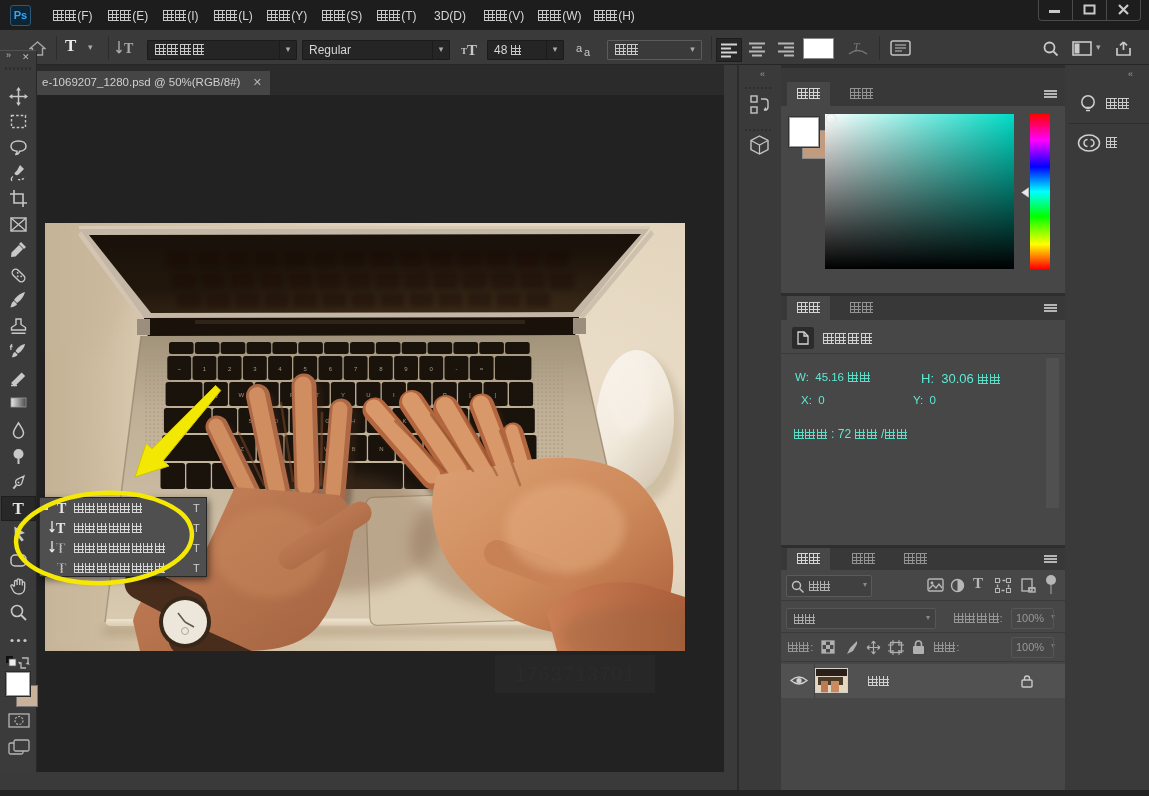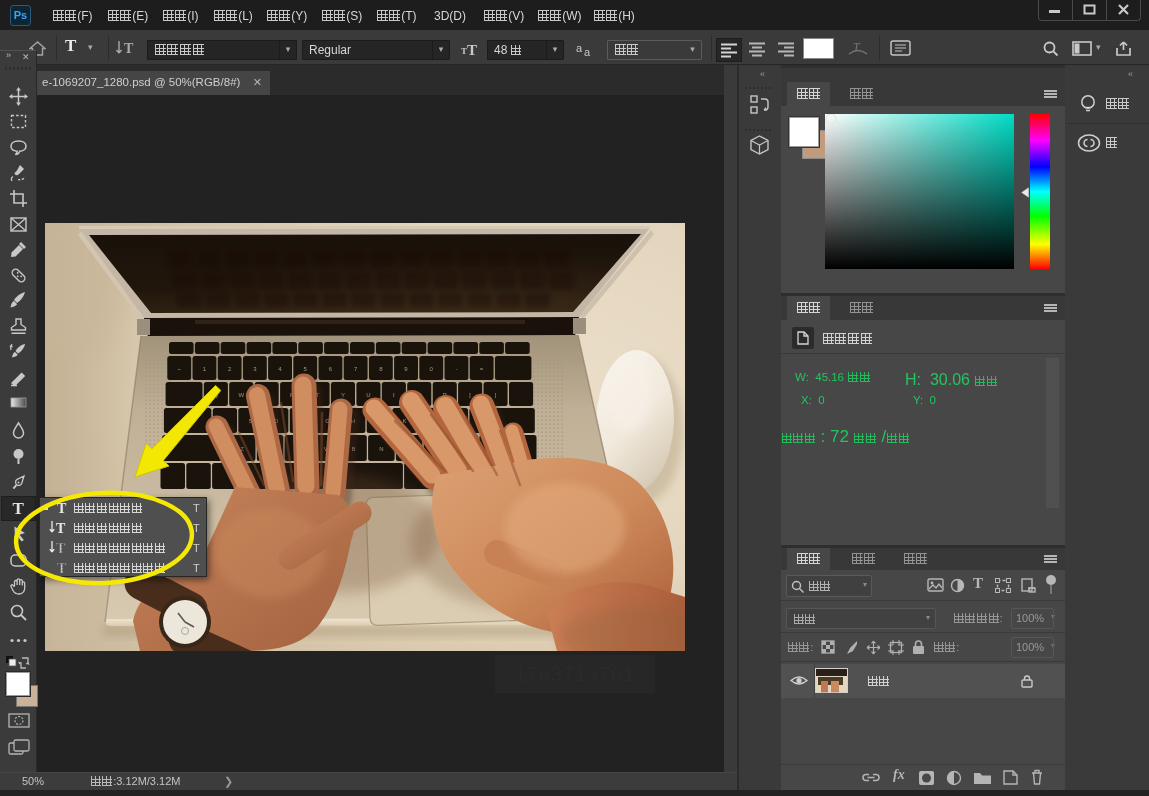--- a/index.html
+++ b/index.html
@@ -453,25 +453,20 @@
 <g stroke-linecap="round" opacity="0.5">
 <path d="M350 198L400 248" stroke="#8a4a28" stroke-width="2.5" fill="none"></path>
 <path d="M386 192L428 248" stroke="#8a4a28" stroke-width="2.5" fill="none"></path>
 <path d="M421 194L452 252" stroke="#8a4a28" stroke-width="2.5" fill="none"></path>
 <path d="M455 208L475 262" stroke="#8a4a28" stroke-width="2.5" fill="none"></path>
 </g>
 <ellipse cx="600" cy="412" rx="85" ry="30" fill="#8a5f3c" opacity="0.3" filter="url(#b7)"></ellipse>
 <rect width="640" height="428" fill="#b27a4a" opacity="0.07"></rect>
 </svg>
 
-<div id="statusbar">
-  <span class="abs" style="left:22px">50%</span>
-  <span class="abs" style="left:90px"><i class="c s"></i><i class="c s"></i>:3.12M/3.12M</span>
-  <span class="abs" style="left:224px;color:#9a9a9a">❯</span>
-</div>
 <div id="botline"></div>
 
 <div id="toolbar">
   <span class="abs" style="left:6px;top:-1px;color:#b9b9b9;font-size:9px;letter-spacing:-2px">»</span>
   <span class="abs" style="left:22px;top:1px;color:#b9b9b9;font-size:9px">✕</span>
   <div class="abs" style="left:5px;top:16px;width:26px;height:3px;background:repeating-linear-gradient(90deg,#2e2e2e 0 2px,transparent 2px 4px)"></div>
   <div class="abs" style="left:1px;top:445px;width:35px;height:25px;background:#282828;border:1px solid #1e1e1e"></div>
   <svg class="tool" style="top:36px" viewBox="0 0 19 19">
         <g stroke="#c8c8c8" stroke-width="1.5" fill="#c8c8c8">
           <path d="M9.5 3v13M3 9.5h13" fill="none"></path>
@@ -627,39 +622,39 @@
   <svg class="abs" style="left:44px;top:46px" width="189" height="155">
         <circle cx="6" cy="5" r="5" fill="none" stroke="#e8e8e8" stroke-width="1.4"></circle>
       </svg>
 
   <div class="abs" style="left:249px;top:46px;width:20px;height:155px;background:linear-gradient(180deg,#f00 0%,#f0f 17%,#00f 34%,#0ff 50%,#0f0 66%,#ff0 84%,#f00 100%)"></div>
   <svg class="abs" style="left:239px;top:119px" width="10" height="12">
         <path d="M9 0v11L1 5.5z" fill="#e8e8e8" stroke="#555" stroke-width=".6"></path>
       </svg>
 </div>
 
-<div class="panel" id="proppanel" style="top:296px;height:249px;color:#22c55e">
+<div class="panel" id="proppanel" style="top:296px;height:249px;color:#5eead4">
   <div class="ptabs">
     <div class="ptab on" style="left:6px"><i class="c"></i><i class="c"></i></div>
     <div class="ptab" style="left:59px"><i class="c"></i><i class="c"></i></div>
     <div class="ham"></div>
   </div>
   <div class="abs" style="left:11px;top:31px;width:22px;height:22px;background:#2b2b2b;border-radius:2px">
     <svg class="abs" style="left:5px;top:4px" width="12" height="14">
           <path d="M1 1h6l4 4v8H1z" fill="none" stroke="#d5d5d5" stroke-width="1.3"></path>
           <path d="M7 1v4h4" fill="none" stroke="#d5d5d5" stroke-width="1.3"></path>
         </svg>
   </div>
   <span class="abs" style="left:41px;top:36px;font-size:12.5px;color:#dedede"><i class="c"></i><i class="c"></i><i class="c"></i><i class="c"></i></span>
   <div class="abs" style="left:0;top:57px;width:284px;height:1px;background:#3a3a3a"></div>
   <span class="abs" style="left:14px;top:75px;font-size:11.5px">W:&nbsp; 45.16 <i class="c s"></i><i class="c s"></i></span>
-  <span class="abs" style="left:124px;top:75px;font-size:16px">H:&nbsp; 30.06 <i class="c s"></i><i class="c s"></i></span>
+  <span class="abs" style="left:140px;top:75px;font-size:13px">H:&nbsp; 30.06 <i class="c s"></i><i class="c s"></i></span>
   <span class="abs" style="left:20px;top:98px;font-size:11.5px">X:&nbsp; 0</span>
   <span class="abs" style="left:132px;top:98px;font-size:11.5px">Y:&nbsp; 0</span>
-  <span class="abs" style="left:0;top:131px;font-size:17px"><i class="c s"></i><i class="c s"></i><i class="c s"></i> : 72 <i class="c s"></i><i class="c s"></i> /<i class="c s"></i><i class="c s"></i></span>
+  <span class="abs" style="left:12px;top:131px;font-size:12px"><i class="c s"></i><i class="c s"></i><i class="c s"></i> : 72 <i class="c s"></i><i class="c s"></i> /<i class="c s"></i><i class="c s"></i></span>
   <div class="abs" style="left:265px;top:62px;width:13px;height:150px;background:#505050"></div>
 </div>
 
 <div class="panel" id="layerspanel" style="top:548px;height:242px;color:#c9c9c9">
   <div class="ptabs" style="height:22px">
     <div class="ptab on" style="left:6px;height:22px;line-height:22px"><i class="c"></i><i class="c"></i></div>
     <div class="ptab" style="left:61px;height:22px;line-height:22px"><i class="c"></i><i class="c"></i></div>
     <div class="ptab" style="left:113px;height:22px;line-height:22px"><i class="c"></i><i class="c"></i></div>
     <div class="ham" style="top:7px"></div>
   </div>
@@ -756,44 +751,20 @@
           <rect x="16" y="13" width="8" height="12" fill="#c98a60"></rect>
           <rect x="0" y="0" width="33" height="25" fill="none" stroke="#cfcfcf" stroke-width="1.5"></rect>
         </svg>
     <span class="abs" style="left:86px;top:10px;color:#dcdcdc;font-size:12px"><i class="c s"></i><i class="c s"></i></span>
     <svg class="abs" style="left:240px;top:10px" width="12" height="14">
           <rect x="1" y="6" width="10" height="7" rx="1" fill="none" stroke="#c9c9c9" stroke-width="1.4"></rect>
           <path d="M3.5 6V4.5a2.5 2.5 0 015 0V6" fill="none" stroke="#c9c9c9" stroke-width="1.4"></path>
         </svg>
   </div>
 
-  <div class="abs" style="left:0;top:216px;width:284px;height:26px;border-top:1px solid #3a3a3a">
-    <svg class="abs" style="left:81px;top:7px" width="18" height="11">
-          <path d="M7 5.5H4a3 3 0 000 6h3M11 5.5h3a3 3 0 010 6h-3M5.5 8.5h7" transform="translate(0,-3)" stroke="#b5b5b5" stroke-width="1.5" fill="none"></path>
-        </svg>
-    <span class="abs" style="left:112px;top:2px;color:#b5b5b5;font-size:14px;font-style:italic;font-family:'Liberation Serif',serif;font-weight:bold">fx</span>
-    <svg class="abs" style="left:137px;top:5px" width="17" height="16">
-          <rect x="1" y="1" width="15" height="14" rx="2" fill="#b5b5b5"></rect>
-          <circle cx="8.5" cy="8" r="4.5" fill="#474747"></circle>
-        </svg>
-    <svg class="abs" style="left:165px;top:5px" width="16" height="16">
-          <circle cx="8" cy="8" r="6.5" fill="none" stroke="#b5b5b5" stroke-width="1.4"></circle>
-          <path d="M8 1.5a6.5 6.5 0 000 13z" fill="#b5b5b5"></path>
-        </svg>
-    <svg class="abs" style="left:192px;top:6px" width="19" height="14">
-          <path d="M1 13V2h6l2 2.5h9V13z" fill="#b5b5b5"></path>
-        </svg>
-    <svg class="abs" style="left:222px;top:5px" width="15" height="15">
-          <path d="M1 14V1h9l4 4v9z" fill="none" stroke="#b5b5b5" stroke-width="1.4"></path>
-          <path d="M10 1v4h4" fill="none" stroke="#b5b5b5" stroke-width="1.4"></path>
-        </svg>
-    <svg class="abs" style="left:249px;top:4px" width="14" height="16">
-          <path d="M2 4h10M3.5 4l1 11h5l1-11M5 4V1.5h4V4" fill="none" stroke="#b5b5b5" stroke-width="1.4"></path>
-        </svg>
-  </div>
 </div>
 
 <div style="position:absolute;left:1068px;top:86px;width:81px;height:38px;background:#3a3a3a;border-bottom:1px solid #2f2f2f">
   <svg class="abs" style="left:11px;top:8px" width="19" height="21">
         <circle cx="9" cy="8" r="6.2" fill="none" stroke="#cfcfcf" stroke-width="1.5"></circle>
         <path d="M6.5 13.5h5M7 16.5h4" stroke="#cfcfcf" stroke-width="1.5"></path>
       </svg>
   <span class="abs" style="left:37px;top:11px;color:#d8d8d8;font-size:12.5px"><i class="c"></i><i class="c"></i></span>
 </div>
 <div style="position:absolute;left:1068px;top:125px;width:81px;height:38px;background:#3a3a3a">

